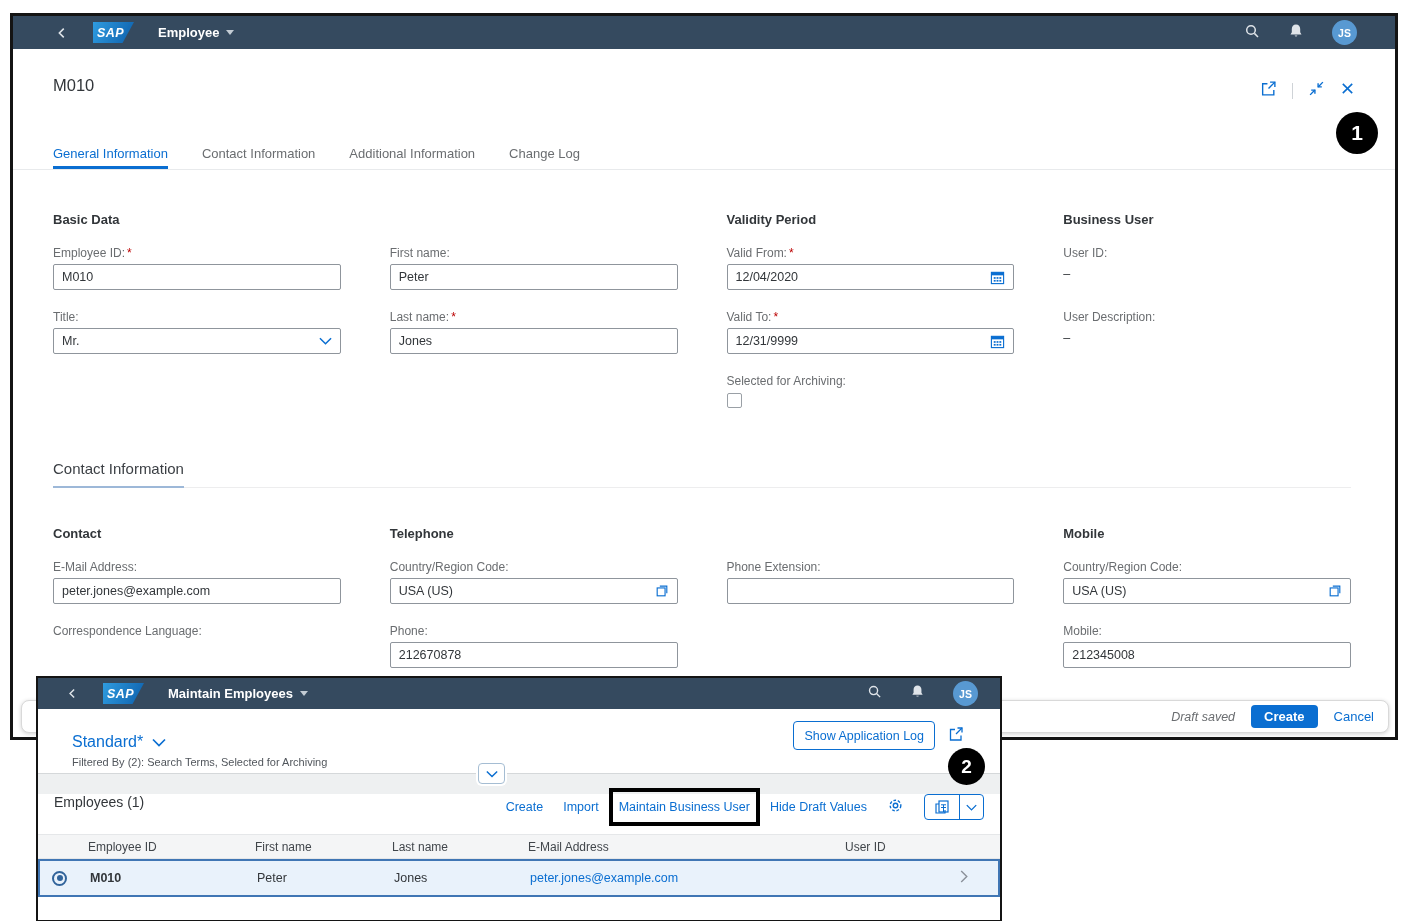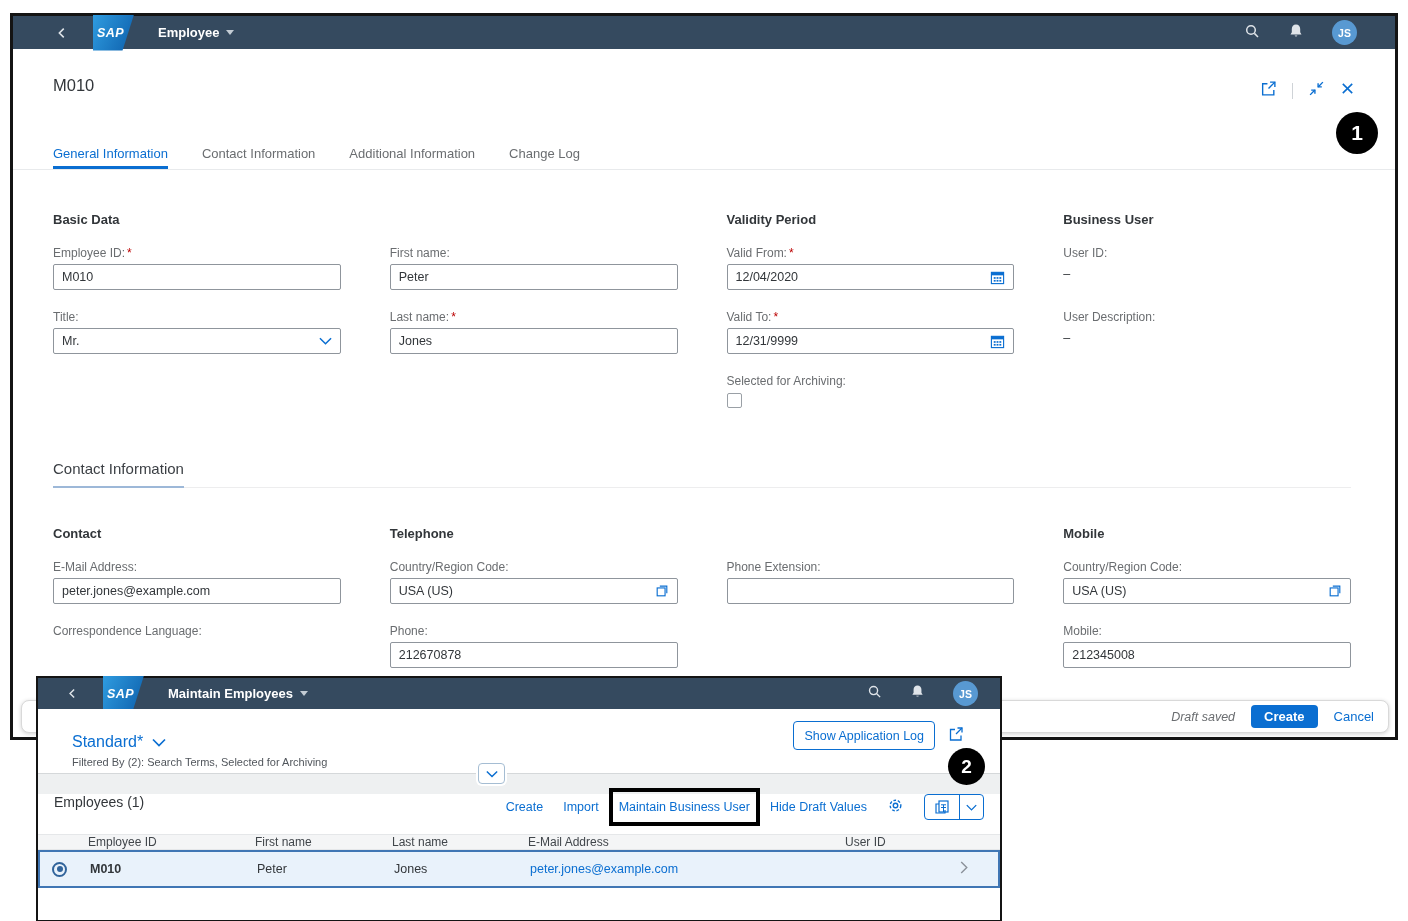--- a/index.html
+++ b/index.html
@@ -7,21 +7,21 @@
     font-family:"Liberation Sans","DejaVu Sans",sans-serif; color:#32363a; }
   .win { position:absolute; background:#fff; }
   #win1 { left:10px; top:13px; width:1388px; height:727px; border:3px solid #141414; }
   #win2 { left:36px; top:676px; width:966px; height:246px; border:2px solid #141414; z-index:5; }
 
   
   .shell { background:#354a5f; display:flex; align-items:center; }
   #win1 .shell { height:33px; padding:0 38px 0 42px; }
   #win2 .shell { height:31px; padding:0 22px 0 28px; }
   .shell .back { display:flex; align-items:center; cursor:pointer; }
-  .sap-logo { width:41px; height:36px; margin-left:24px; position:relative;
+  .sap-logo { width:41px; height:21px; margin-left:24px; position:relative;
     background:linear-gradient(115deg,#2f9ce0 0%,#1268b3 85%);
     clip-path:polygon(0 0,100% 0,72% 100%,0 100%);
     color:#fff; font-weight:bold; font-style:italic; font-size:12.5px;
     display:flex; align-items:center; padding-left:4px; letter-spacing:.5px; }
   .app-title { color:#fff; font-size:13px; font-weight:bold; margin-left:24px;
     display:flex; align-items:center; gap:7px; }
   .caret-dn { width:0; height:0; border-left:4px solid transparent;
     border-right:4px solid transparent; border-top:5px solid #c3ccd4; }
   .shell-right { margin-left:auto; display:flex; align-items:center; gap:28px; }
   .avatar { width:25px; height:25px; border-radius:50%; background:#5899d2; color:#fff;
@@ -86,21 +86,21 @@
   .mbu { position:relative; }
   .mbu-box { position:absolute; left:-10px; right:-10px; top:-12px; bottom:-12px;
     border:4px solid #000; pointer-events:none; }
   .split-btn { display:flex; align-items:stretch; border:1px solid #0a6ed1; border-radius:4px;
     height:26px; overflow:hidden; cursor:pointer; }
   .split-main { width:34px; display:flex; align-items:center; justify-content:center; }
   .split-arrow { width:24px; display:flex; align-items:center; justify-content:center;
     border-left:1px solid #0a6ed1; }
   .tgrid { display:grid; grid-template-columns:38px 167px 137px 136px 317px 1fr 26px;
     align-items:center; padding:0 12px; }
-  .thead { height:16px; background:#f4f5f6; border-top:1px solid #e5e7e9;
+  .thead { height:25px; background:#f4f5f6; border-top:1px solid #e5e7e9;
     border-bottom:1px solid #e5e7e9; font-size:12px; color:#41464b; }
   .trow { height:38px; background:#e9f2fb; border:2px solid #4076b4; font-size:12.5px; cursor:pointer; }
   .trow .id { font-weight:bold; }
   .radio { width:15px; height:15px; border-radius:50%; border:2px solid #31649b; position:relative; }
   .radio::after { content:''; position:absolute; inset:2.5px; background:#31649b; border-radius:50%; }
   .email-link { color:#0a6ed1; cursor:pointer; }
 
   
   .badge { position:absolute; background:#000; color:#fff; border-radius:50%;
     display:flex; align-items:center; justify-content:center; font-weight:bold; z-index:20; }

